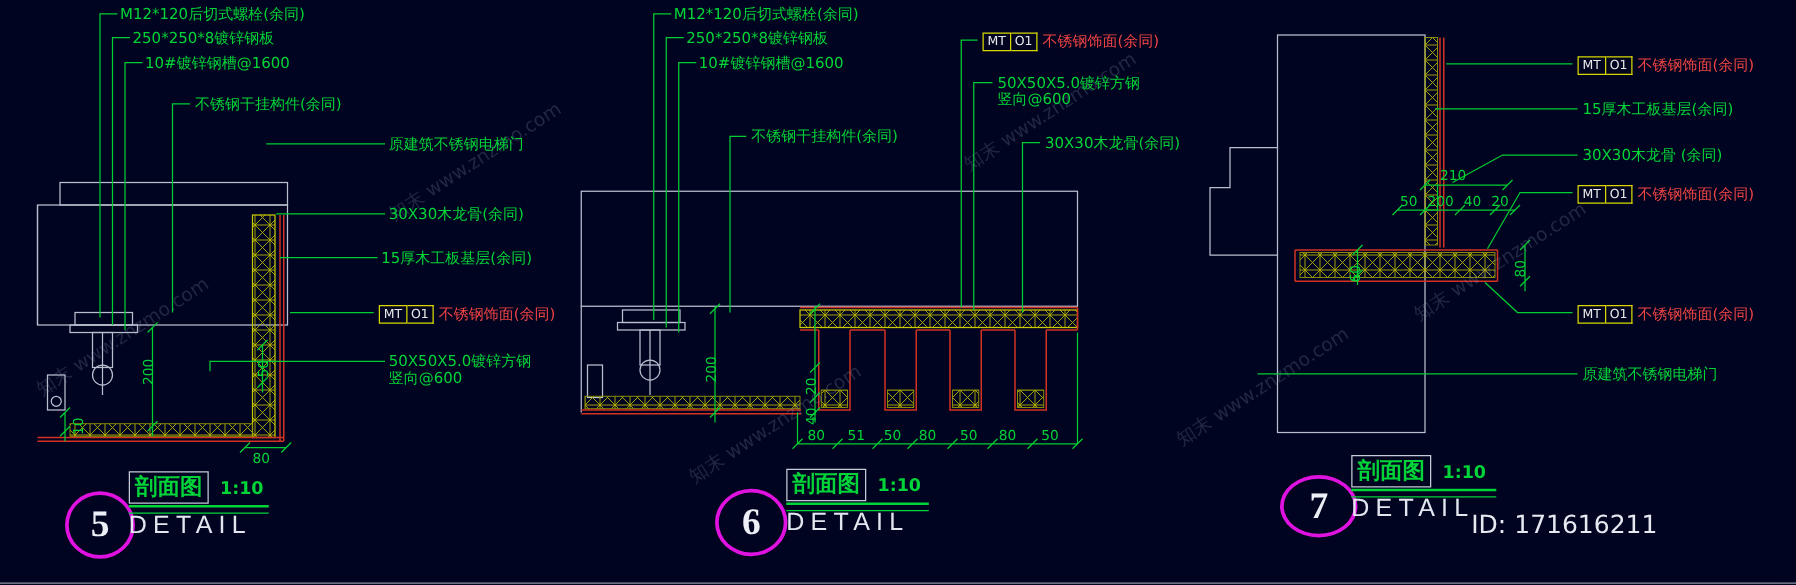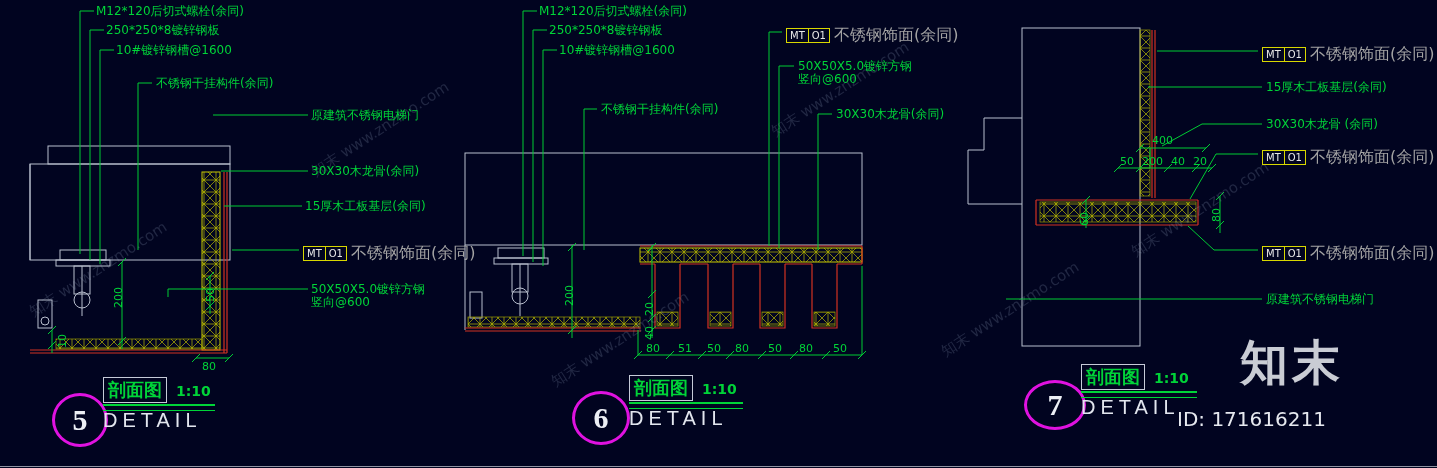--- a/index.html
+++ b/index.html
@@ -10,21 +10,21 @@
   .ldr{stroke:#00cc33;fill:none;stroke-width:1;}
   .dim{stroke:#00cc33;fill:none;stroke-width:1;}
   .red{stroke:#d23222;fill:none;stroke-width:1.2;}
   .ann{position:absolute;color:#00d438;font-size:12px;line-height:1.15;white-space:nowrap;}
   .dimt{position:absolute;color:#00d438;font-size:11px;white-space:nowrap;}
   .dimv{position:absolute;color:#00d438;font-size:11px;white-space:nowrap;
         transform:rotate(-90deg);transform-origin:0 0;}
   .mt-tag{position:absolute;display:flex;align-items:center;}
   .tag-box{border:1px solid #d8d800;color:#e8e8e8;font-size:10px;line-height:13px;padding:0 3px;}
   .tag-box + .tag-box{border-left:none;}
-  .tag-text{color:#a3a3a3;font-size:16px;margin-left:4px;white-space:nowrap;}
+  .tag-text{color:#ef4444;font-size:12px;margin-left:4px;white-space:nowrap;}
   .num-ellipse{position:absolute;border:3px solid #e012e0;border-radius:50%;
                display:flex;align-items:center;justify-content:center;}
   .num-ellipse span{color:#eceff5;font-family:"Liberation Serif",serif;font-weight:700;font-size:30px;line-height:1;}
   .sec-title{position:absolute;border:1px solid #c6cbd8;padding:0 4px;color:#00d438;
              font-weight:700;font-size:18px;line-height:24px;}
   .sec-scale{position:absolute;color:#00d438;font-weight:700;font-size:14px;line-height:18px;}
   .dbl-line{position:absolute;height:4px;border-top:2px solid #00d438;border-bottom:1px solid #00d438;}
   .sec-sub{position:absolute;color:#e2e6ee;font-family:"Liberation Sans",sans-serif;
            font-size:20px;line-height:24px;letter-spacing:5px;}
   .wm{position:absolute;color:rgba(150,162,190,.22);font-size:15px;white-space:nowrap;
@@ -211,32 +211,31 @@
     <span class="tag-box">MT</span>
     <span class="tag-box">O1</span>
     <span class="tag-text">不锈钢饰面(余同)</span>
   </span>
   <span class="mt-tag" style="left:1262px;top:243px">
     <span class="tag-box">MT</span>
     <span class="tag-box">O1</span>
     <span class="tag-text">不锈钢饰面(余同)</span>
   </span>
   <span class="ann" style="left:1266px;top:293px">原建筑不锈钢电梯门</span>
-  <span class="dimt" style="left:1152px;top:134px">400</span>
+  <span class="dimt" style="left:1152px;top:134px">210</span>
   <span class="dimt" style="left:1120px;top:155px">50</span>
   <span class="dimt" style="left:1142px;top:155px">200</span>
   <span class="dimt" style="left:1171px;top:155px">40</span>
   <span class="dimt" style="left:1193px;top:155px">20</span>
   <span class="dimv" style="left:1210px;top:222px">80</span>
   <span class="dimv" style="left:1078px;top:226px">60</span>
 
   <div class="num-ellipse" style="left:1024px;top:380px;width:56px;height:44px">
     <span>7</span>
   </div>
   <span class="sec-title" style="left:1081px;top:364px">剖面图</span>
   <span class="sec-scale" style="left:1154px;top:369px">1:10</span>
   <div class="dbl-line" style="left:1081px;top:391px;width:116px"></div>
   <span class="sec-sub" style="left:1081px;top:395px">DETAIL</span>
 
-  <span class="logo" style="left:1240px;top:338px">知末</span>
   <span class="wm-id" style="left:1177px;top:407px">ID: 171616211</span>
 
 </div>
 
 </body></html>

